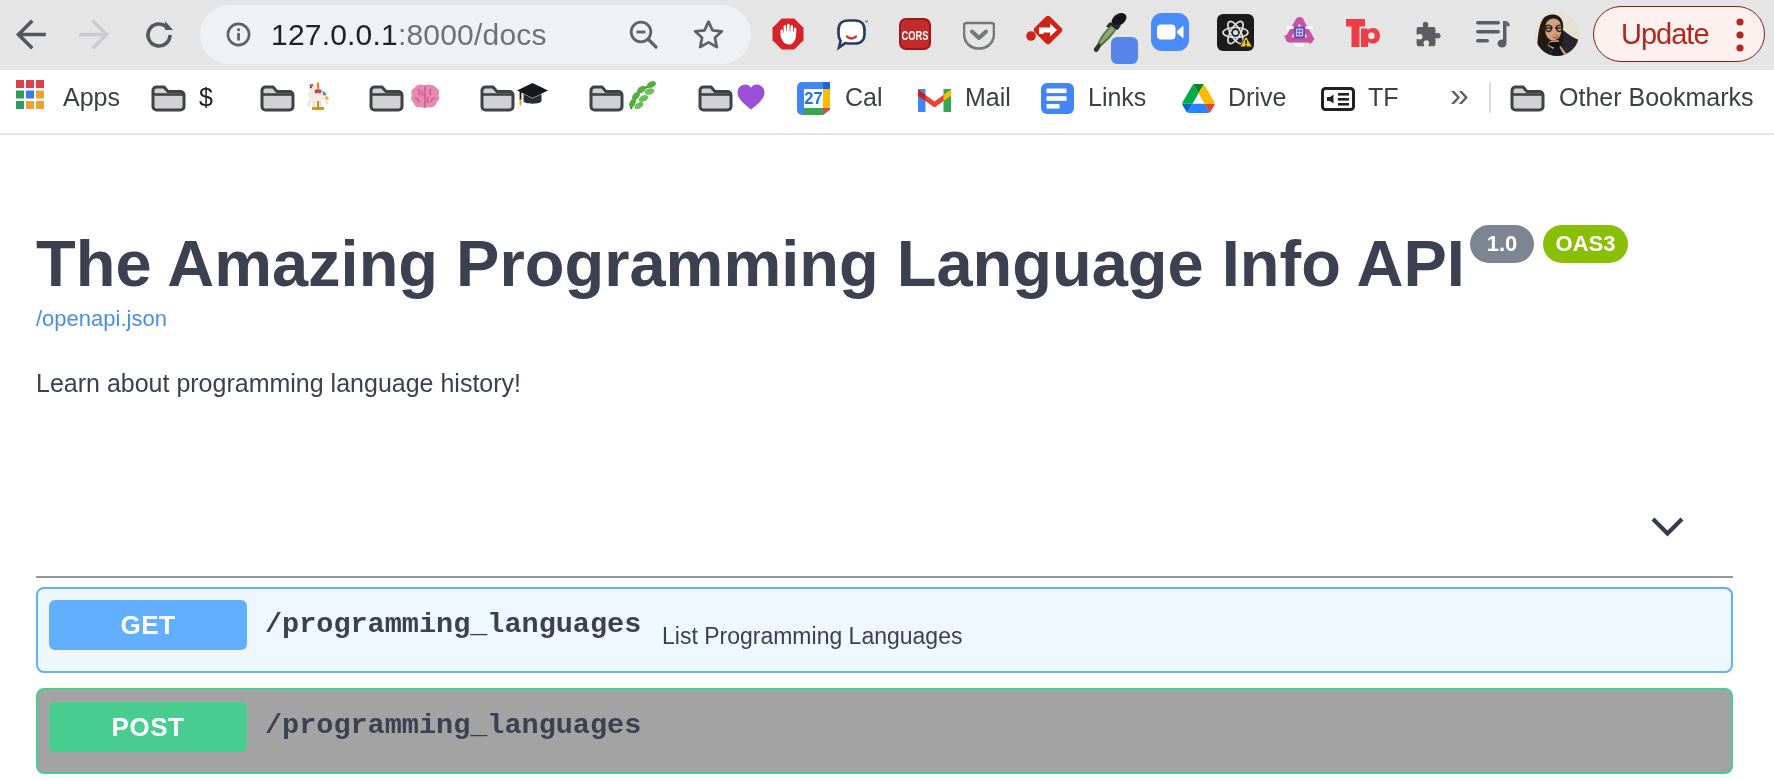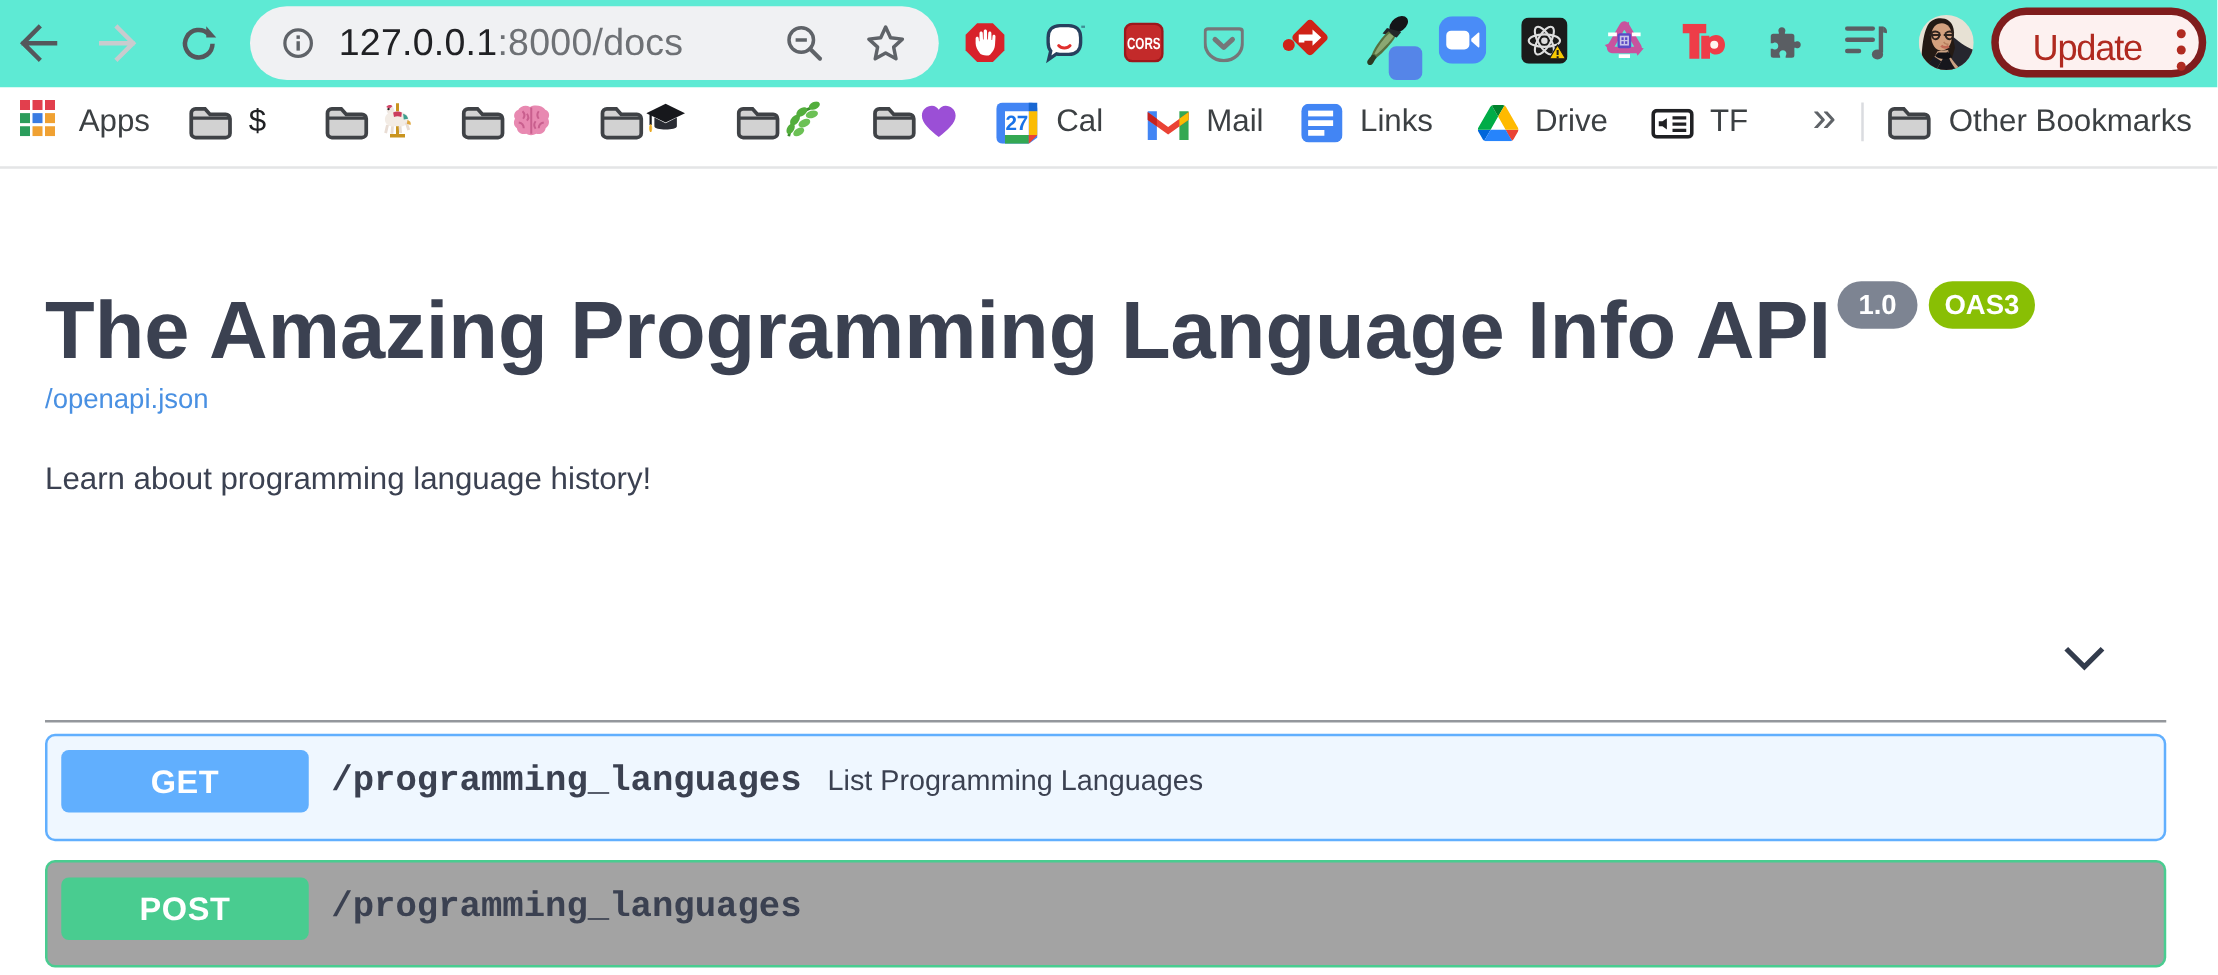--- a/index.html
+++ b/index.html
@@ -1,24 +1,24 @@
 <!DOCTYPE html>
 <html><head>
 <meta charset="utf-8">
 <style>
 * { margin:0; padding:0; box-sizing:border-box; }
 html,body { width:1774px; height:780px; background:#fff; font-family:"Liberation Sans", sans-serif; overflow:hidden; }
 #page { position:relative; width:1774px; height:780px; }
 .abs { position:absolute; }
 
-#toolbar { position:absolute; left:0; top:0; width:1774px; height:70px; background:#5eead4; }
+#toolbar { position:absolute; left:0; top:0; width:1774px; height:70px; background:#e5e5e5; }
 #urlbar { position:absolute; left:200px; top:5px; width:551px; height:59px; border-radius:30px; background:#f0f1f3; }
 #urltext { position:absolute; left:271px; top:0; height:70px; line-height:70px; font-size:30px; color:#202124; letter-spacing:0.2px; }
 #urltext .dim { color:#6e7175; }
-#updatebtn { position:absolute; left:1593px; top:6px; width:172px; height:56px; border:6px solid #7f1d1d; border-radius:28px; background:#fdf1f0; }
+#updatebtn { position:absolute; left:1593px; top:6px; width:172px; height:56px; border:1px solid #7f1d1d; border-radius:28px; background:#fdf1f0; }
 #updatebtn .utext { position:absolute; left:27px; top:11px; font-size:29px; letter-spacing:-1px; color:#b02a20; }
 
 #bookbar { position:absolute; left:0; top:70px; width:1774px; height:65px; background:#fff; border-bottom:2px solid #e4e5e6; }
 .bktext { position:absolute; font-size:25px; color:#3c4043; top:15px; line-height:25px; }
 .fol { position:absolute; top:15px; width:35px; height:27px; }
 
 #title { position:absolute; left:36px; top:231px; font-size:65px; font-weight:bold; color:#3b4151; line-height:65px; }
 .badge { position:absolute; top:225px; height:38px; border-radius:19px; color:#fff; font-weight:bold; font-size:22px; text-align:center; line-height:38px; }
 #badge1 { left:1470px; width:64px; background:#7d8492; }
 #badge2 { left:1543px; width:85px; background:#89bf04; }
@@ -26,21 +26,21 @@
 #desc { position:absolute; left:36px; top:366px; font-size:25px; color:#3b4151; line-height:34px; }
 #deftag { position:absolute; left:54px; top:506px; font-size:44px; font-weight:bold; color:#3b4151; line-height:50px; }
 #divider { position:absolute; left:36px; top:576px; width:1697px; height:2px; background:#94979c; }
 .oprow { position:absolute; left:36px; width:1697px; height:86px; border-radius:8px; }
 #getrow { top:587px; background:#eff7ff; border:2px solid #61affe; }
 #postrow { top:688px; background:#a3a3a3; border:2px solid #49cc90; }
 .method { position:absolute; left:11px; top:11px; width:198px; height:50px; border-radius:6px; color:#fff; font-weight:bold; font-size:26px; text-align:center; line-height:50px; letter-spacing:0.5px; }
 #getrow .method { background:#61affe; }
 #postrow .method { background:#49cc90; top:12px; }
 .opth { position:absolute; left:227px; top:0px; height:72px; line-height:71px; font-family:"Liberation Mono", monospace; font-weight:bold; font-size:28.5px; color:#3b4151; }
-.opdesc { position:absolute; left:624px; top:0px; height:72px; line-height:71px; font-size:23px; color:#3b4151; }
+.opdesc { position:absolute; left:624px; top:12px; height:72px; line-height:71px; font-size:23px; color:#3b4151; }
 #postrow .opdesc { left:630px; }
 </style>
 </head>
 <body>
 <div id="page">
   <svg width="0" height="0" style="position:absolute">
     <defs>
       <g id="folder">
         <path d="M2 5.5 A3.5 3.5 0 0 1 5.5 2 H13 L17 6.5 H29.5 A3.5 3.5 0 0 1 33 10 V21.5 A3.5 3.5 0 0 1 29.5 25 H5.5 A3.5 3.5 0 0 1 2 21.5 Z" fill="#d2d2d2" stroke="#3f4246" stroke-width="3"></path>
         <path d="M2.5 9.5 H32.5" stroke="#3f4246" stroke-width="2.6"></path>

